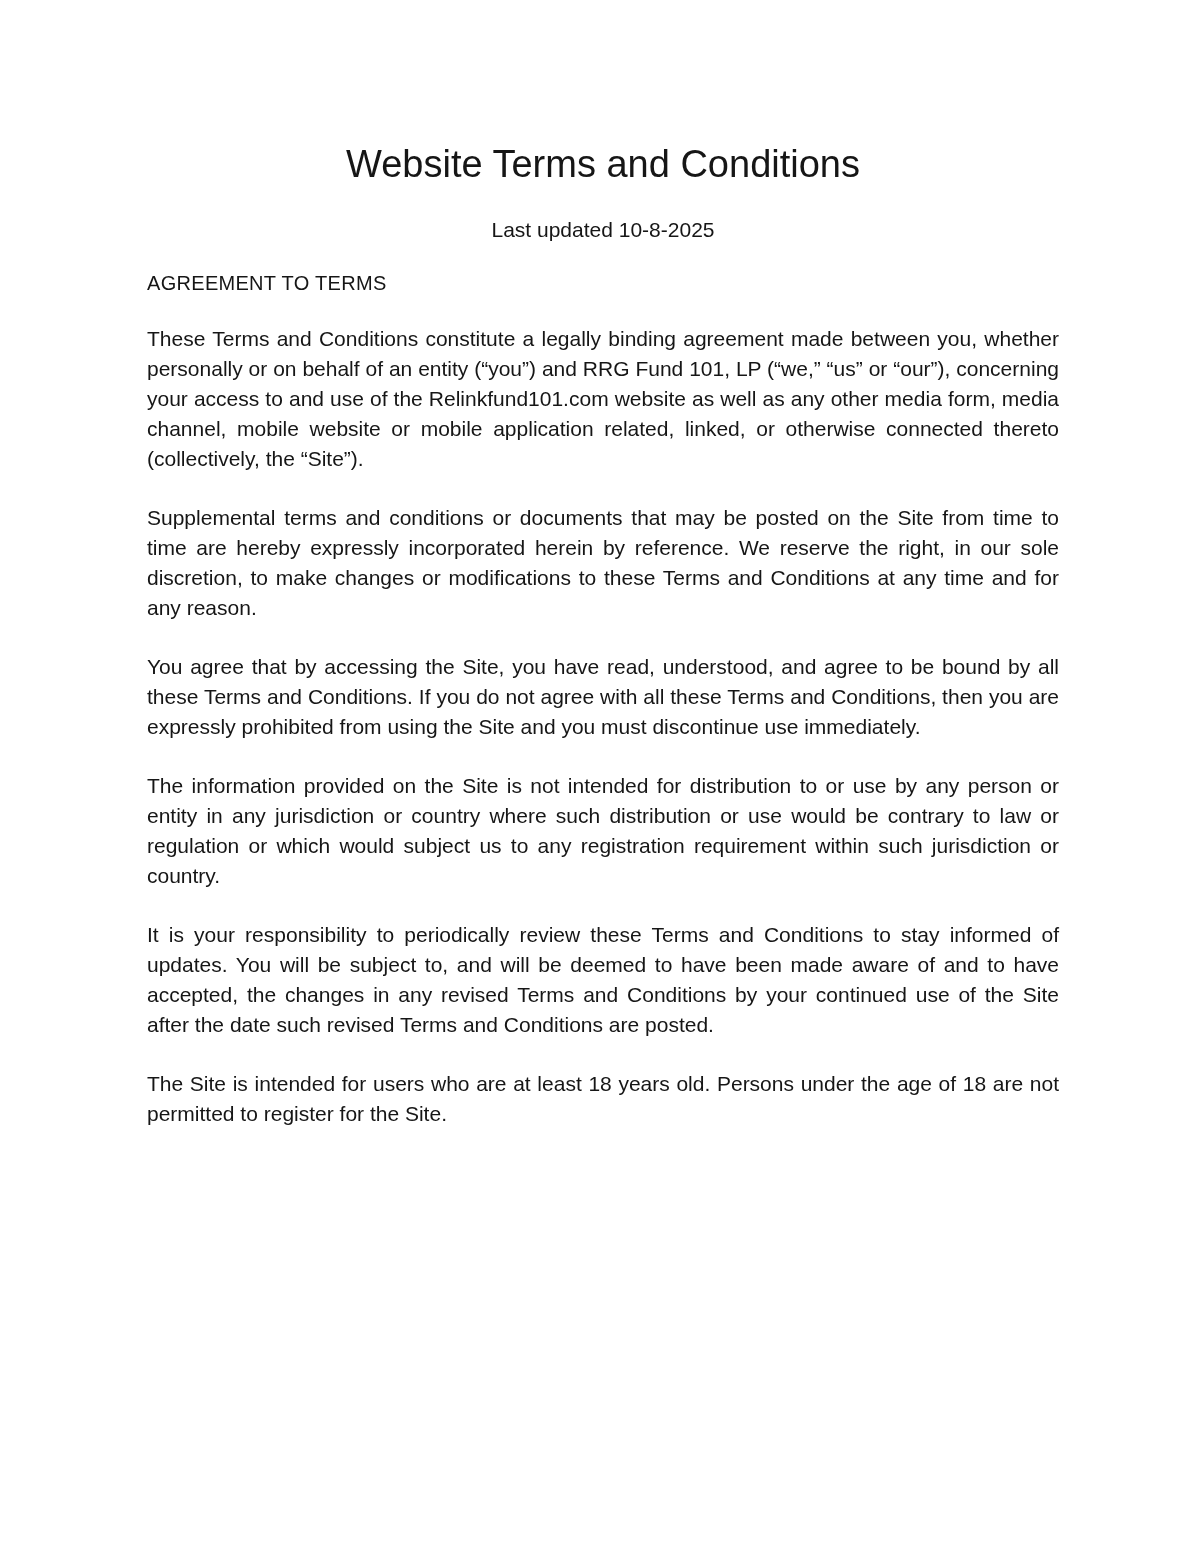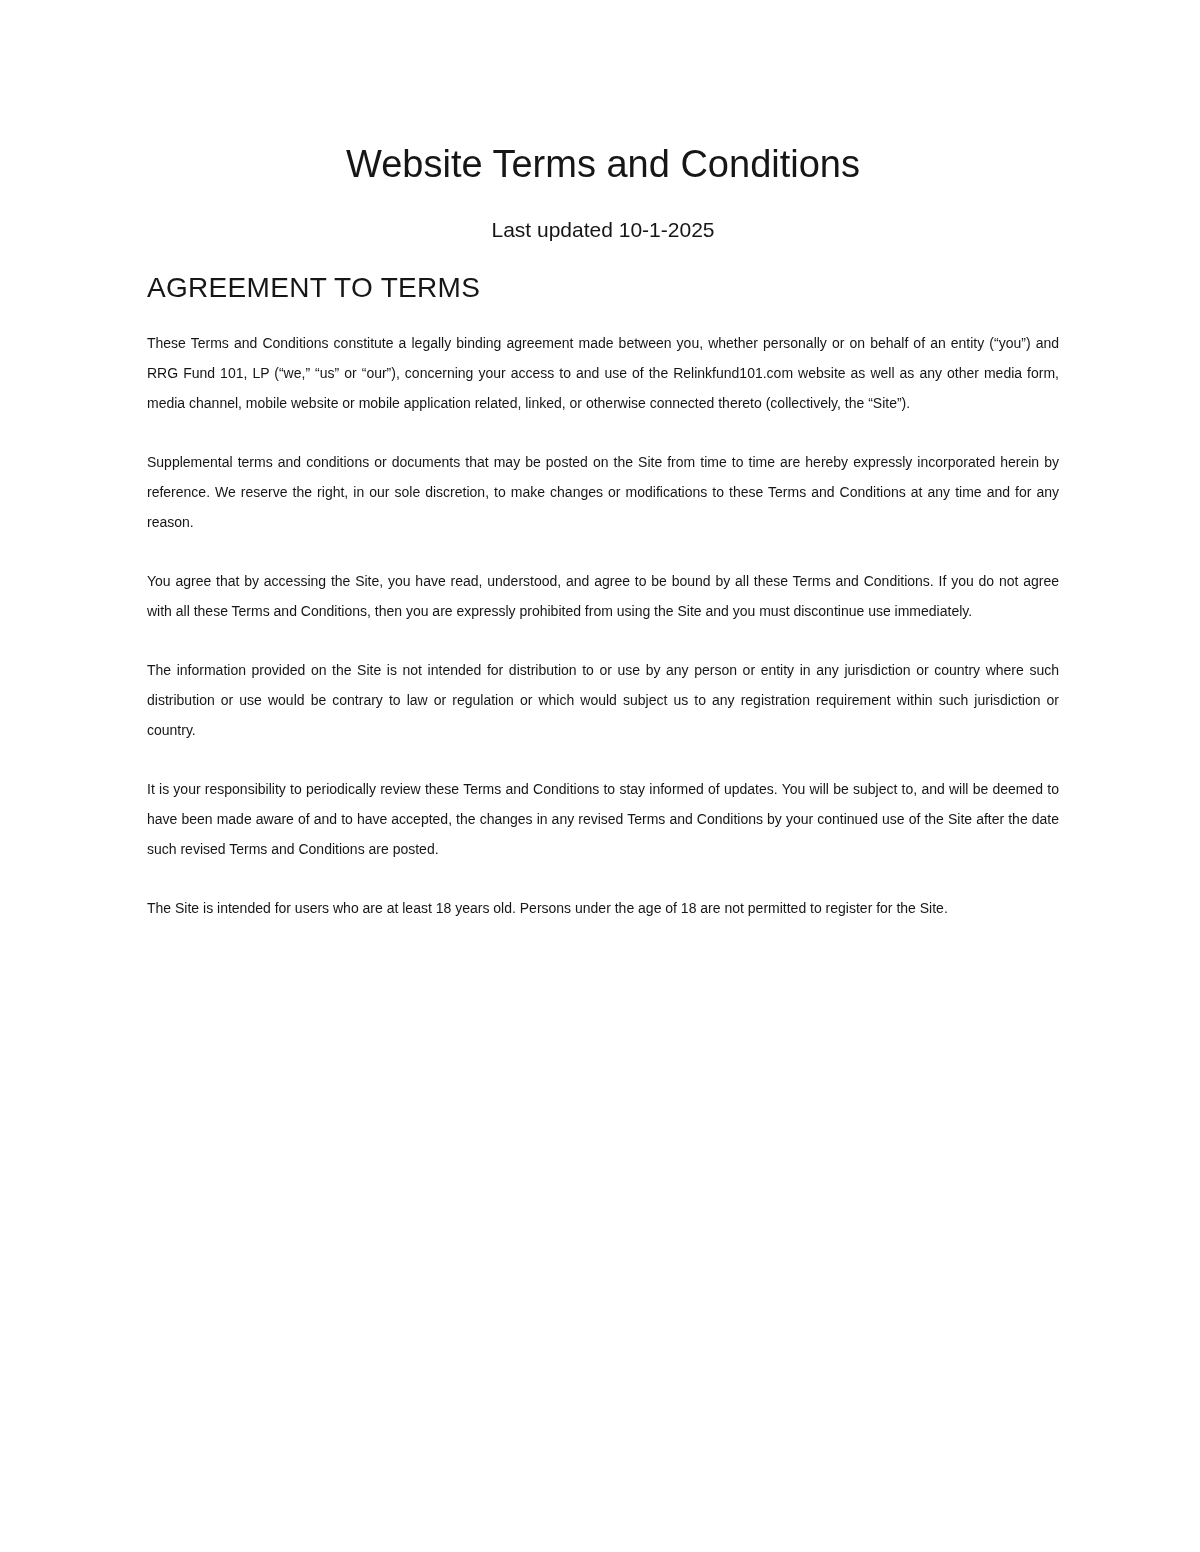--- a/index.html
+++ b/index.html
@@ -26,40 +26,40 @@
     text-align: center;
     margin: 0 0 28px 0;
   }
   .doc-subtitle {
     font-size: 21px;
     line-height: 1.35;
     text-align: center;
     margin: 0 0 26px 0;
   }
   .section-heading {
-    font-size: 28px;
+    font-size: 20px;
     font-weight: 400;
     line-height: 1.3;
     letter-spacing: 0.3px;
-    margin: 0 0 22px 0;
+    margin: 0 0 28px 0;
   }
   .para {
-    font-size: 14px;
+    font-size: 21px;
     line-height: 30px;
     text-align: justify;
     margin: 0 0 29px 0;
   }
 </style>
 </head>
 <body>
 
 <div class="page">
   <h1 class="doc-title">Website Terms and Conditions</h1>
 
-  <p class="doc-subtitle">Last updated 10-1-2025</p>
+  <p class="doc-subtitle">Last updated 10-8-2025</p>
 
   <h2 class="section-heading">AGREEMENT TO TERMS</h2>
 
   <p class="para">These Terms and Conditions constitute a legally binding agreement made between you, whether personally or on behalf of an entity (“you”) and RRG Fund 101, LP  (“we,” “us” or “our”), concerning your access to and use of the Relinkfund101.com website as well as any other media form, media channel, mobile website or mobile application related, linked, or otherwise connected thereto (collectively, the “Site”).</p>
 
   <p class="para">Supplemental terms and conditions or documents that may be posted on the Site from time to time are hereby expressly incorporated herein by reference. We reserve the right, in our sole discretion, to make changes or modifications to these Terms and Conditions at any time and for any reason.</p>
 
   <p class="para">You agree that by accessing the Site, you have read, understood, and agree to be bound by all these Terms and Conditions. If you do not agree with all these Terms and Conditions, then you are expressly prohibited from using the Site and you must discontinue use immediately.</p>
 
 

